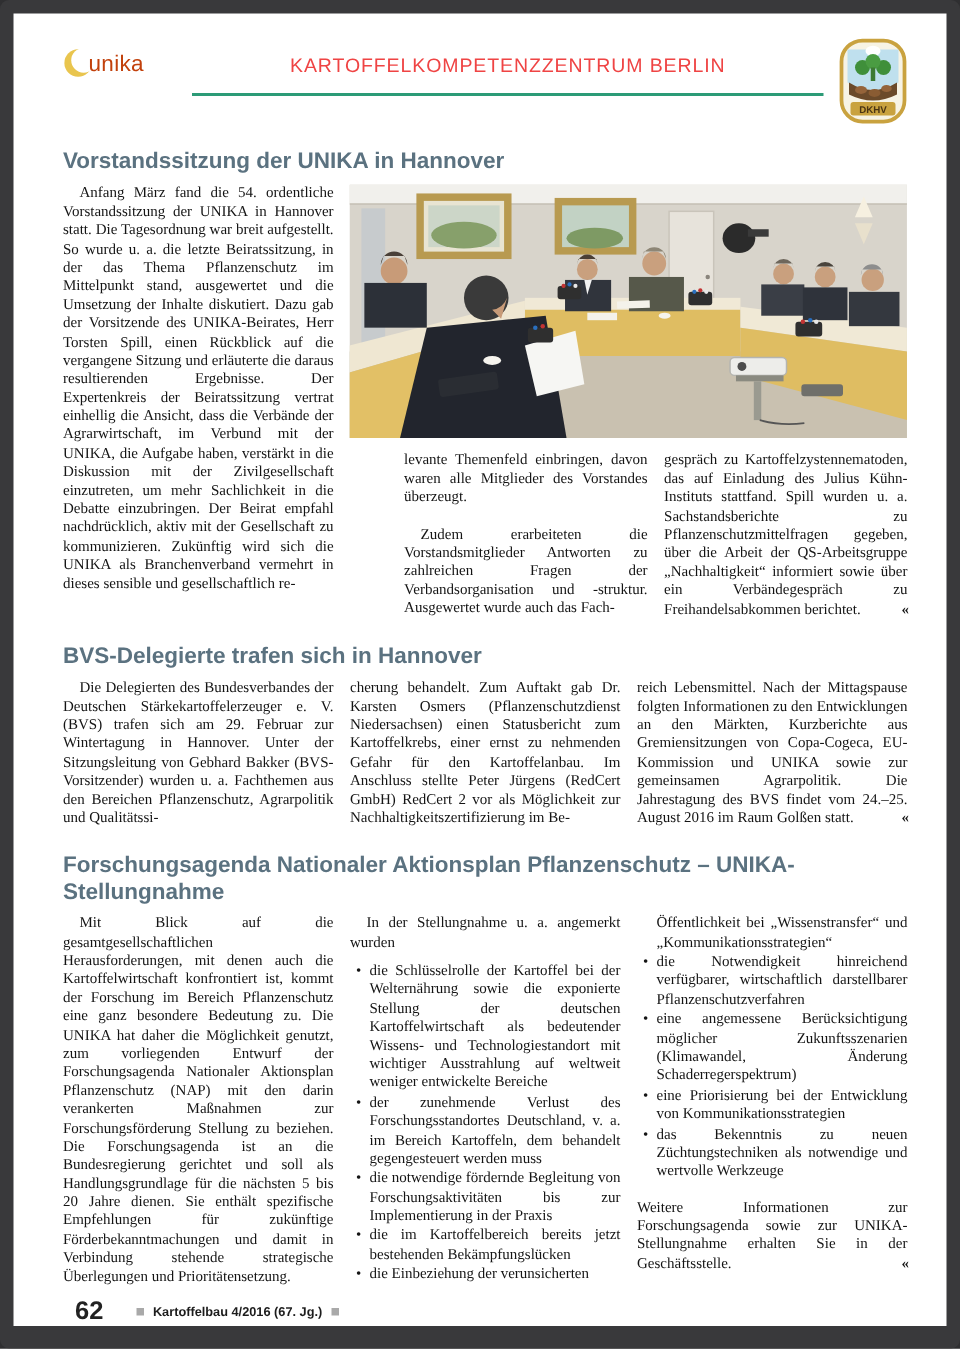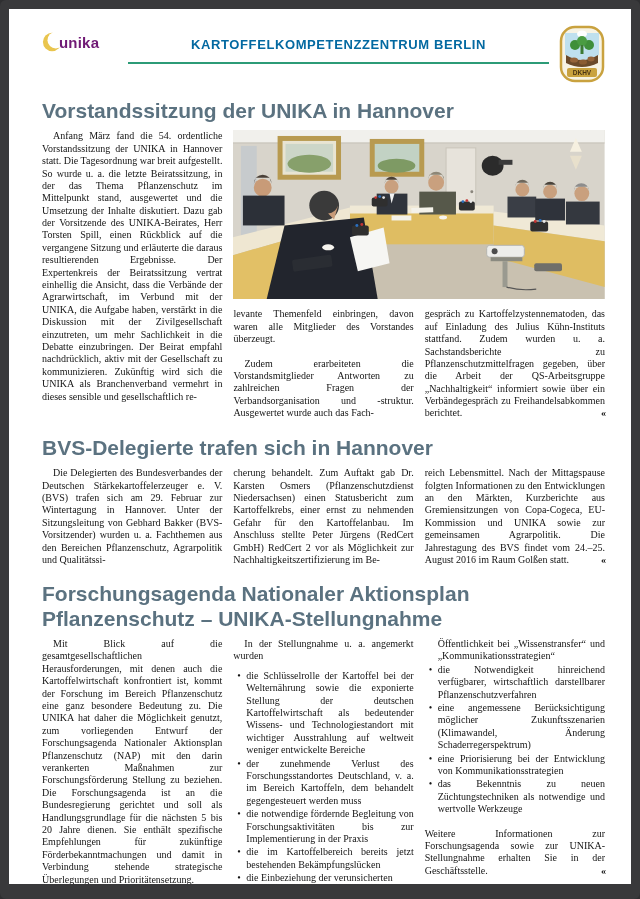--- a/index.html
+++ b/index.html
@@ -9,44 +9,44 @@
     border:9px solid #39393b; border-bottom-width:15px; border-radius:6px;
     font-family:"Liberation Serif","DejaVu Serif",serif;
     color:#141414; position:relative; overflow:hidden;
   }
   .inner { height:100%; box-sizing:border-box; padding:14px 26px 8px 33px; display:flex; flex-direction:column; }
 
   
   .hdr { display:flex; align-items:flex-start; }
   .logo-unika { display:flex; align-items:center; gap:2px; padding-top:8px; width:86px; flex:0 0 auto; }
   .crescent { width:22px; height:22px; flex:0 0 auto; }
-  .unika-word { font-family:"Liberation Sans",sans-serif; font-weight:bold; font-size:15px; color:#701a75; letter-spacing:0.2px; margin-left:-7px; }
+  .unika-word { font-family:"Liberation Sans",sans-serif; font-weight:normal; font-size:15px; color:#c2410c; letter-spacing:0.2px; margin-left:-7px; }
   .hdr-center { flex:1; text-align:center; padding-top:12px; border-bottom:2.5px solid #2c9b77; padding-bottom:9px; margin-right:10px; }
-  .hdr-title { font-family:"Liberation Sans",sans-serif; font-weight:bold; font-size:13px; letter-spacing:0.6px; color:#0369a1; }
+  .hdr-title { font-family:"Liberation Sans",sans-serif; font-weight:normal; font-size:13px; letter-spacing:0.6px; color:#ef4444; }
   .crest { width:46px; flex:0 0 auto; margin-top:2px; }
 
   
   h1.art-title {
     font-family:"Liberation Sans",sans-serif; font-weight:bold;
-    font-size:21px; line-height:1.16; color:#5b7280;
+    font-size:15px; line-height:1.16; color:#5b7280;
     margin:0 0 7px 0; max-width:565px;
   }
   .art { margin-top:16px; }
   .cols { display:flex; gap:11px; }
   .col { flex:1 1 0; min-width:0; }
   .bodytxt, .bodytxt p, .bullets { font-size:10px; line-height:1.24; text-align:justify; hyphens:auto; -webkit-hyphens:auto; }
   .bodytxt p { margin:0; }
   p.indent { text-indent:11px; }
   p.gap { margin-top:12px; }
   .endmark { float:right; font-weight:bold; letter-spacing:-1px; }
 
   
   .a1-right { flex:2.06 1 0; min-width:0; display:flex; flex-direction:column; }
   .photo { width:100%; height:169px; display:block; margin-bottom:9px; }
-  .a1-right .under { display:flex; gap:11px; }
+  .a1-right .under { display:flex; gap:11px;margin-left:36px; }
 
   
   ul.bullets { list-style:none; margin:7px 0 0 0; padding:0 0 0 4px; }
   ul.bullets li { position:relative; padding-left:9px; margin:0 0 1px 0; }
   ul.bullets li::before { content:"\2022"; position:absolute; left:0; top:0; }
   p.contin { margin:0; padding-left:13px; }
   p.outro { margin-top:12px; }
 
   
   .ftr { margin-top:auto; display:flex; align-items:center; padding:6px 0 2px 8px; }
@@ -186,21 +186,21 @@
             <rect x="272" y="132" width="5" height="26" fill="#9a9a90"></rect>
             <rect x="304" y="134" width="28" height="8" rx="2" fill="#6f6f6a"></rect>
             <path d="M276 158 q14 4 30 2" stroke="#555" stroke-width="1.2" fill="none"></path>
           </svg>
           <div class="under bodytxt">
             <div class="col">
               <p>levante Themenfeld einbringen, davon waren alle Mitglieder des Vorstandes überzeugt.</p>
               <p class="indent gap">Zudem erarbeiteten die Vorstandsmitglieder Antworten zu zahlreichen Fragen der Verbandsorganisation und -struktur. Ausgewertet wurde auch das Fach-</p>
             </div>
             <div class="col">
-              <p><span>gespräch zu Kartoffelzystennematoden, das auf Einladung des Julius Kühn-Instituts stattfand. Zudem wurden u. a. Sachstandsberichte zu Pflanzenschutzmittelfragen gegeben, über die Arbeit der QS-Arbeitsgruppe „Nachhaltigkeit“ informiert sowie über ein Verbändegespräch zu Freihandelsabkommen berichtet.</span> <span class="endmark">«</span></p>
+              <p><span>gespräch zu Kartoffelzystennematoden, das auf Einladung des Julius Kühn-Instituts stattfand. Spill wurden u. a. Sachstandsberichte zu Pflanzenschutzmittelfragen gegeben, über die Arbeit der QS-Arbeitsgruppe „Nachhaltigkeit“ informiert sowie über ein Verbändegespräch zu Freihandelsabkommen berichtet.</span> <span class="endmark">«</span></p>
             </div>
           </div>
         </div>
       </div>
     </div>
 
     <div class="art">
       <h1 class="art-title">BVS-Delegierte trafen sich in Hannover</h1>
       <div class="cols bodytxt">
         <div class="col">

